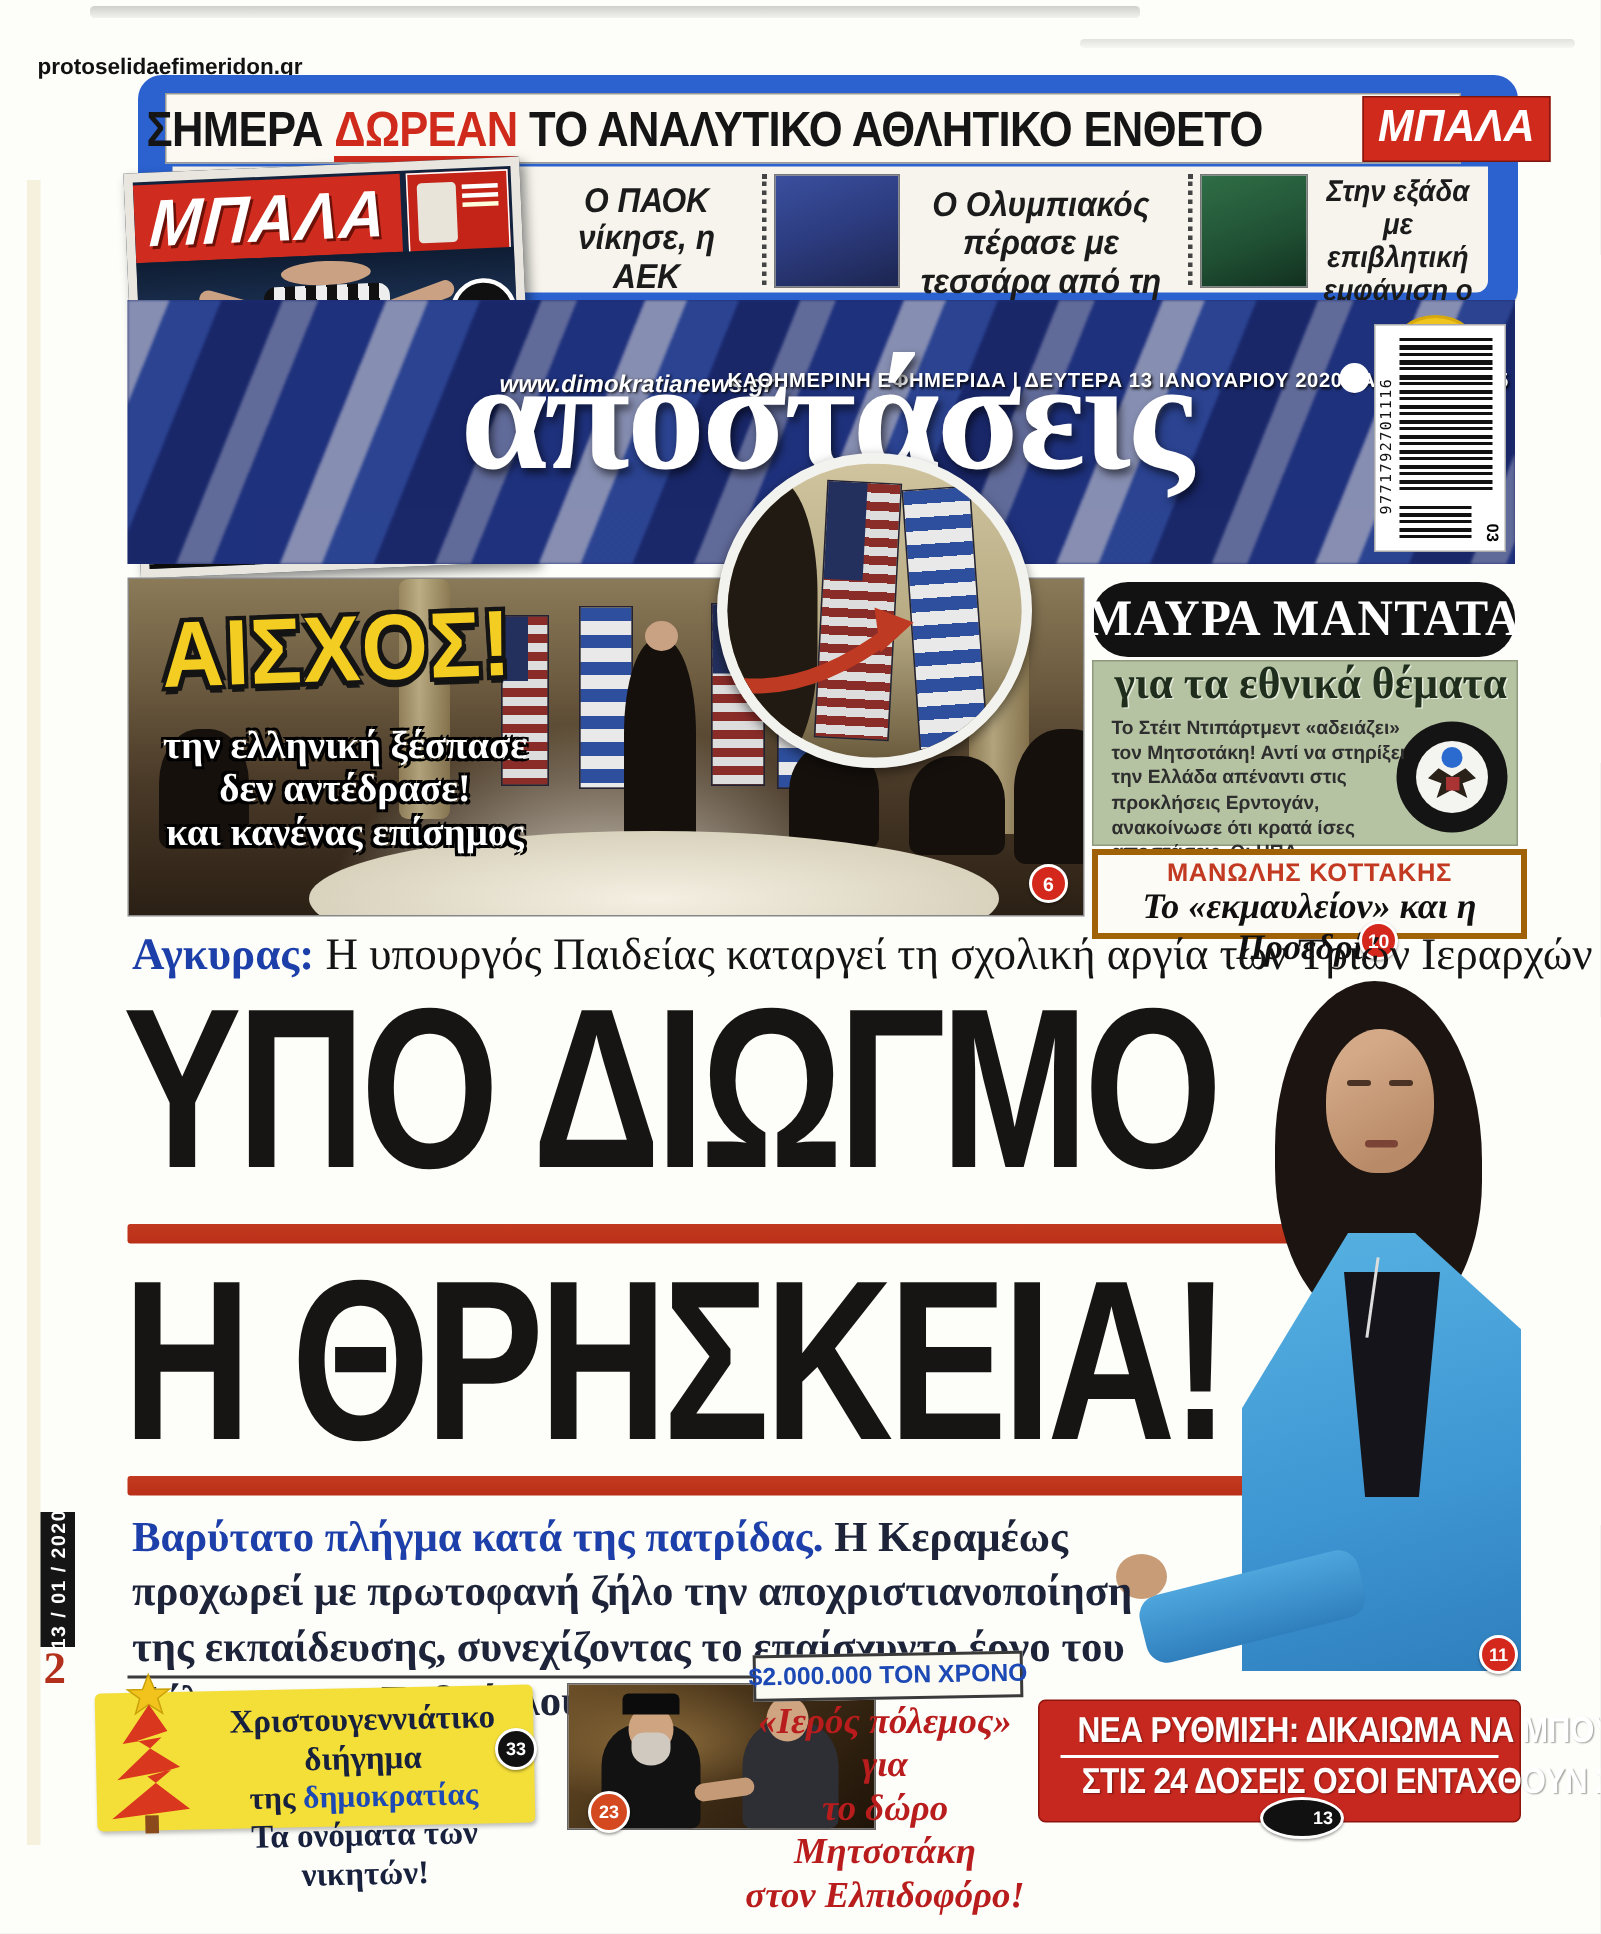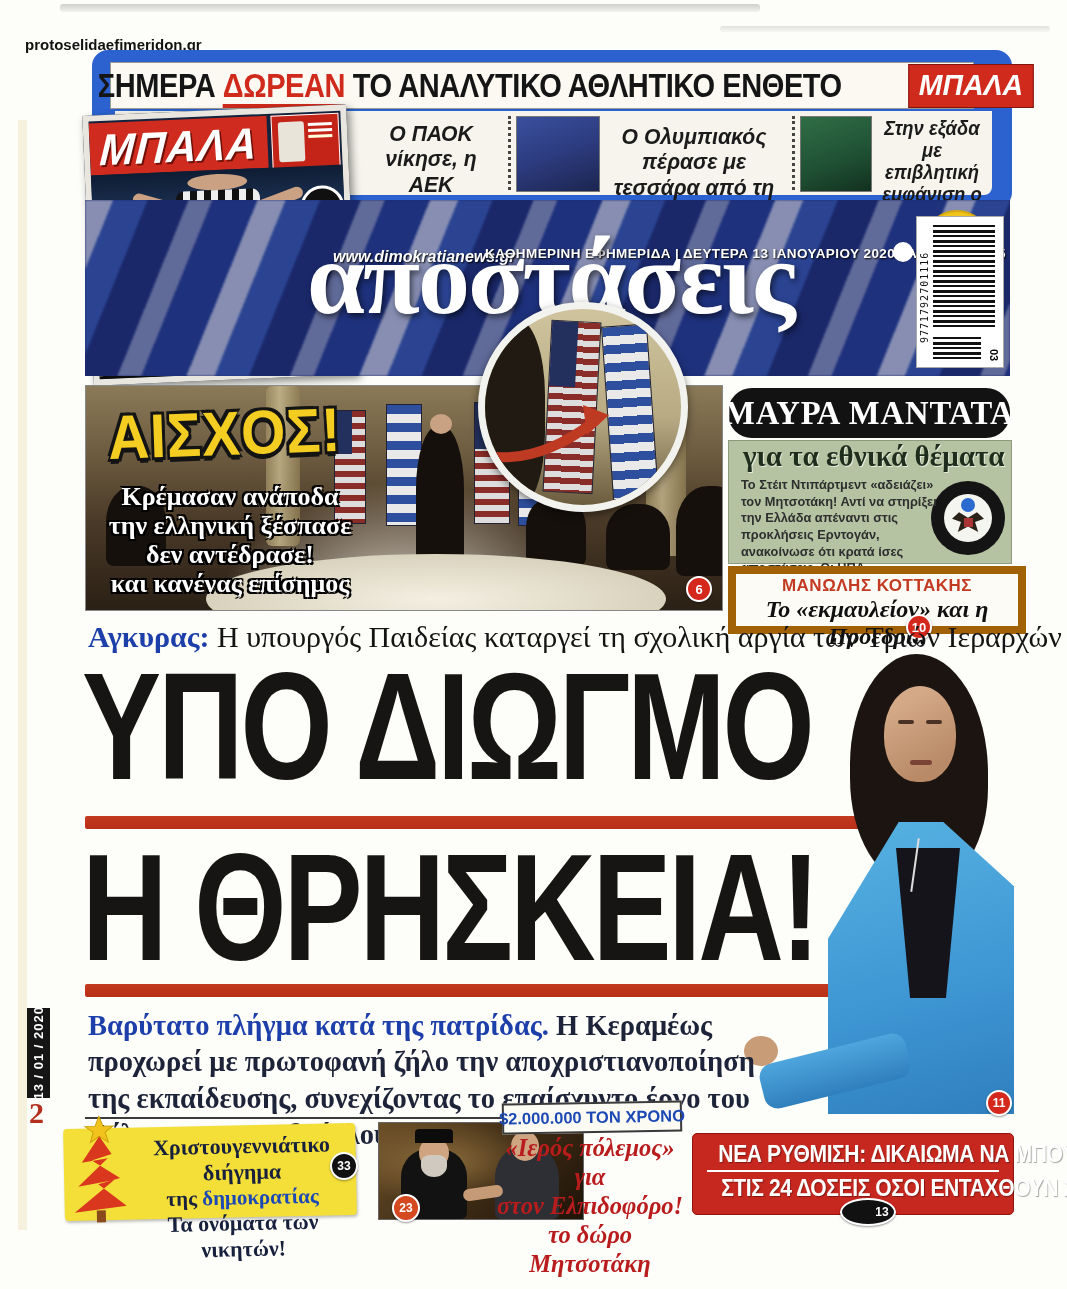--- a/index.html
+++ b/index.html
@@ -68,21 +68,21 @@
       background:linear-gradient(to bottom,#cfc49e 0%,#b8ab84 55%,#6b5c3e 100%);overflow:hidden;}
   
   .mavra-band{background:#121212;border-radius:24px;display:flex;align-items:center;justify-content:center;}
   .mavra-title{font-family:"Liberation Serif",serif;color:#fff;font-weight:bold;font-size:34px;letter-spacing:1px;white-space:nowrap;transform:scaleX(.96);}
   .mavra-panel{background:#b5c3a3;border:1px solid #8d9a7e;}
   .mavra-sub{font-family:"Liberation Serif",serif;font-weight:bold;font-size:30px;color:#1f2e1c;text-shadow:1px 1px 0 #e6ecdc;white-space:nowrap;transform:scaleX(.97);transform-origin:left;}
   .mavra-body{font-weight:bold;font-size:12.8px;color:#2e2e2e;line-height:1.3;text-align:left;}
   .pageref{color:#222;} .pageref .sq{color:#c0392b;}
   .seal{background:#141414;border-radius:50%;display:flex;align-items:center;justify-content:center;}
   .seal-in{background:#f4f4f0;border-radius:50%;position:relative;overflow:hidden;}
-  .kottakis{background:#fcfbf5;border:8px solid #a16207;text-align:center;}
+  .kottakis{background:#fcfbf5;border:4px solid #a16207;text-align:center;}
   .kott-author{color:#c33a22;font-weight:bold;font-size:17px;letter-spacing:.5px;}
   .kott-title{font-family:"Liberation Serif",serif;font-weight:bold;font-style:italic;font-size:24px;color:#101010;}
   
   .badge{border-radius:50%;color:#fff;font-weight:bold;display:flex;align-items:center;justify-content:center;border:2px solid #fff;box-shadow:0 1px 2px rgba(0,0,0,.4);}
   .badge-red{background:#d5281c;} .badge-blk{background:#111;} .badge-org{background:#d4491f;margin-left:20px;}
   
   .kicker{font-family:"Liberation Serif",serif;font-size:30px;color:#141414;white-space:nowrap;}
   .kicker b{color:#1d3faa;font-weight:bold;}
   .headline{font-weight:bold;color:#171513;font-size:152px;line-height:.94;letter-spacing:-4px;white-space:nowrap;transform:scaleX(.78);transform-origin:left;}
   .redrule{background:linear-gradient(to bottom,#c23a20,#b92f18);border-radius:2px;}
@@ -205,21 +205,20 @@
     <div class="abs flag-gr" style="left:432px;top:22px;width:32px;height:116px;"></div>
     <div class="abs fig" style="left:330px;top:40px;width:48px;height:140px;"></div>
     <div class="abs" style="left:344px;top:28px;width:22px;height:20px;background:#c9a183;border-radius:50%;"></div>
     <div class="abs fig" style="left:440px;top:110px;width:60px;height:70px;"></div>
     <div class="abs fig" style="left:520px;top:118px;width:64px;height:66px;"></div>
     <div class="abs fig" style="left:590px;top:100px;width:70px;height:90px;"></div>
     <div class="abs fig" style="left:20px;top:100px;width:60px;height:80px;"></div>
     <div class="abs tablecloth" style="left:120px;top:168px;width:460px;height:90px;"></div>
     <div class="abs aischos-title" style="left:22px;top:16px;">ΑΙΣΧΟΣ!</div>
     <div class="abs aischos-cap" style="left:4px;top:96px;width:280px;">
-      <div>Κρέμασαν ανάποδα</div>
       <div>την ελληνική ξέσπασε</div>
       <div>δεν αντέδρασε!</div>
       <div>και κανένας επίσημος</div>
     </div>
     <div class="abs badge badge-red" style="right:10px;bottom:8px;width:22px;height:22px;font-size:13px;">6</div>
   </div>
 
   <div class="abs inset" style="left:478px;top:302px;width:196px;height:196px;">
     <div class="abs" style="left:-10px;top:10px;width:70px;height:190px;background:#201a12;border-radius:40%;"></div>
     <div class="abs flag-us" style="left:62px;top:12px;width:48px;height:170px;transform:rotate(3deg);">
@@ -308,22 +307,22 @@
     <div class="abs head-skin" style="left:132px;top:8px;width:28px;height:30px;"></div>
     <div class="abs" style="left:84px;top:64px;width:40px;height:12px;background:#c59a76;border-radius:6px;transform:rotate(-8deg);"></div>
   </div>
   <div class="abs badge badge-org" style="left:372px;top:1194px;width:24px;height:24px;font-size:12px;">23</div>
 
   <div class="abs money-tag" style="left:502px;top:1102px;width:176px;height:27px;">
     <span class="money-txt">$2.000.000 ΤΟΝ ΧΡΟΝΟ</span>
   </div>
   <div class="abs elpi-title" style="left:492px;top:1134px;width:196px;">
     <div>«Ιερός πόλεμος» για</div>
+    <div>το δώρο Μητσοτάκη</div>
     <div>στον Ελπιδοφόρο!</div>
-    <div>το δώρο Μητσοτάκη</div>
   </div>
 
   <div class="abs ruthmisi" style="left:692px;top:1133px;width:320px;height:74px;padding-top:6px;">
     <span class="ruth-line">ΝΕΑ ΡΥΘΜΙΣΗ: ΔΙΚΑΙΩΜΑ ΝΑ ΜΠΟΥΝ</span>
     <div class="ruth-sep"></div>
     <span class="ruth-line">ΣΤΙΣ 24 ΔΟΣΕΙΣ ΟΣΟΙ ΕΝΤΑΧΘΟΥΝ ΣΤΙΣ 12</span>
   </div>
   <div class="abs badge badge-blk" style="left:840px;top:1198px;width:24px;height:24px;font-size:12px;padding-left:28px;">13</div>
 
   <div class="abs spine-box" style="left:27px;top:1008px;width:23px;height:90px;">

